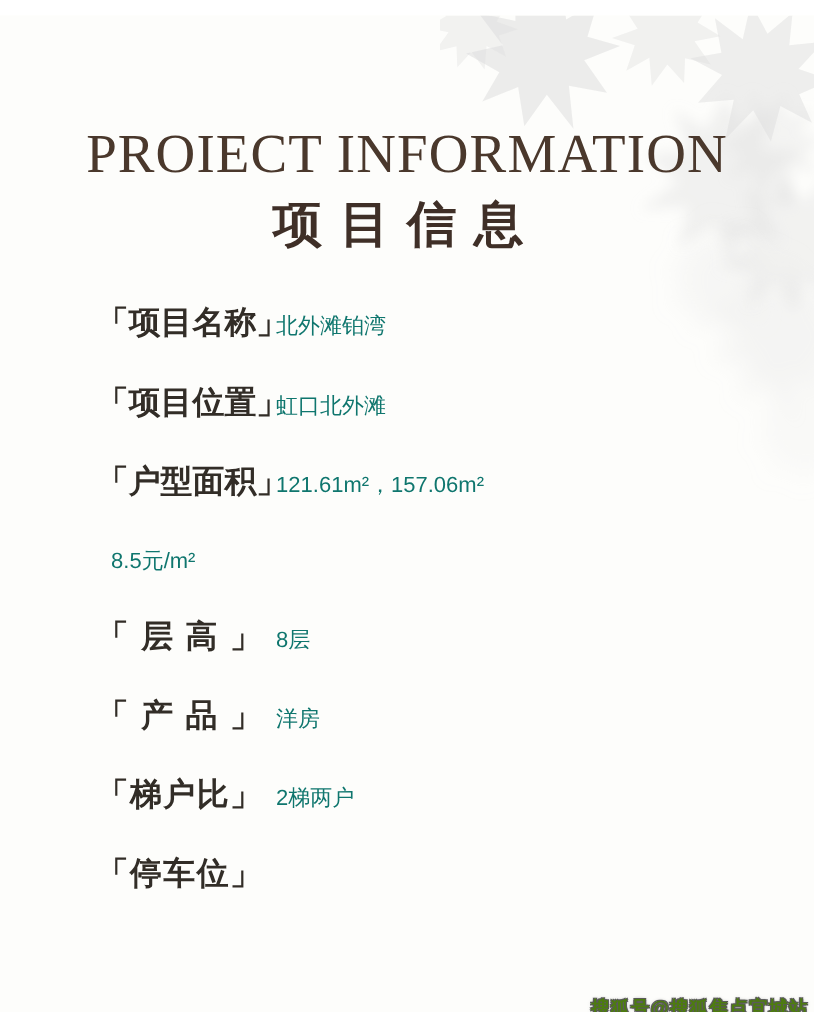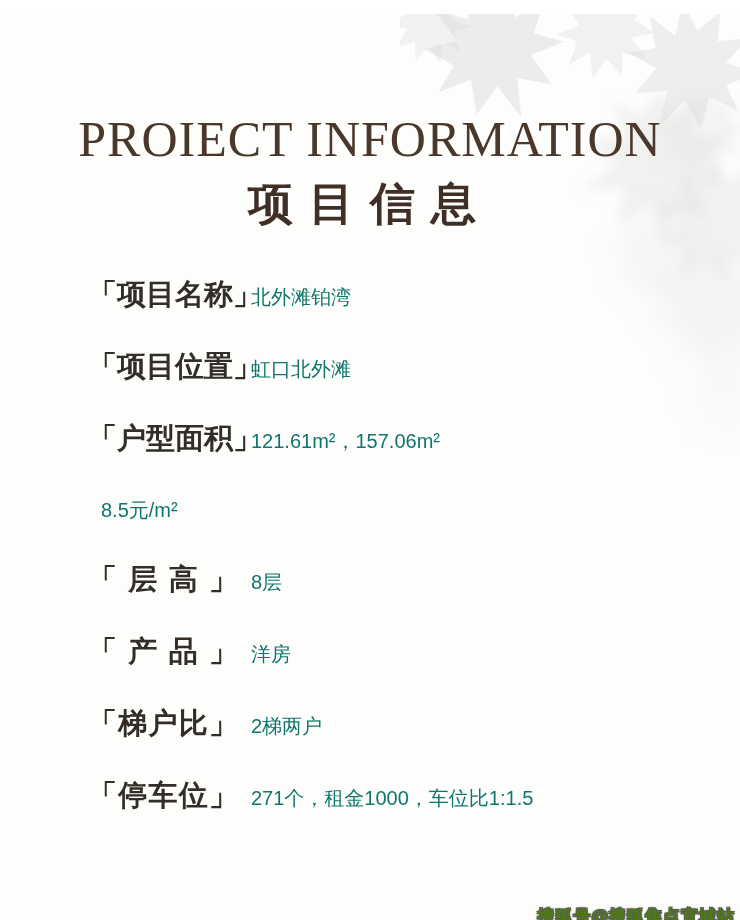--- a/index.html
+++ b/index.html
@@ -170,20 +170,19 @@
     </div>
 
 
     <div class="row">
       <span class="label">「梯户比」</span>
       <span class="value">2梯两户</span>
     </div>
 
     <div class="row">
       <span class="label">「停车位」</span>
-      <span class="value"> 271个，租金1000，车位比1:1.5</span>
     </div>
 
   </div>
 
   <div class="watermark">搜狐号@搜狐焦点宜城站</div>
 
 </div>
 
 </body></html>

